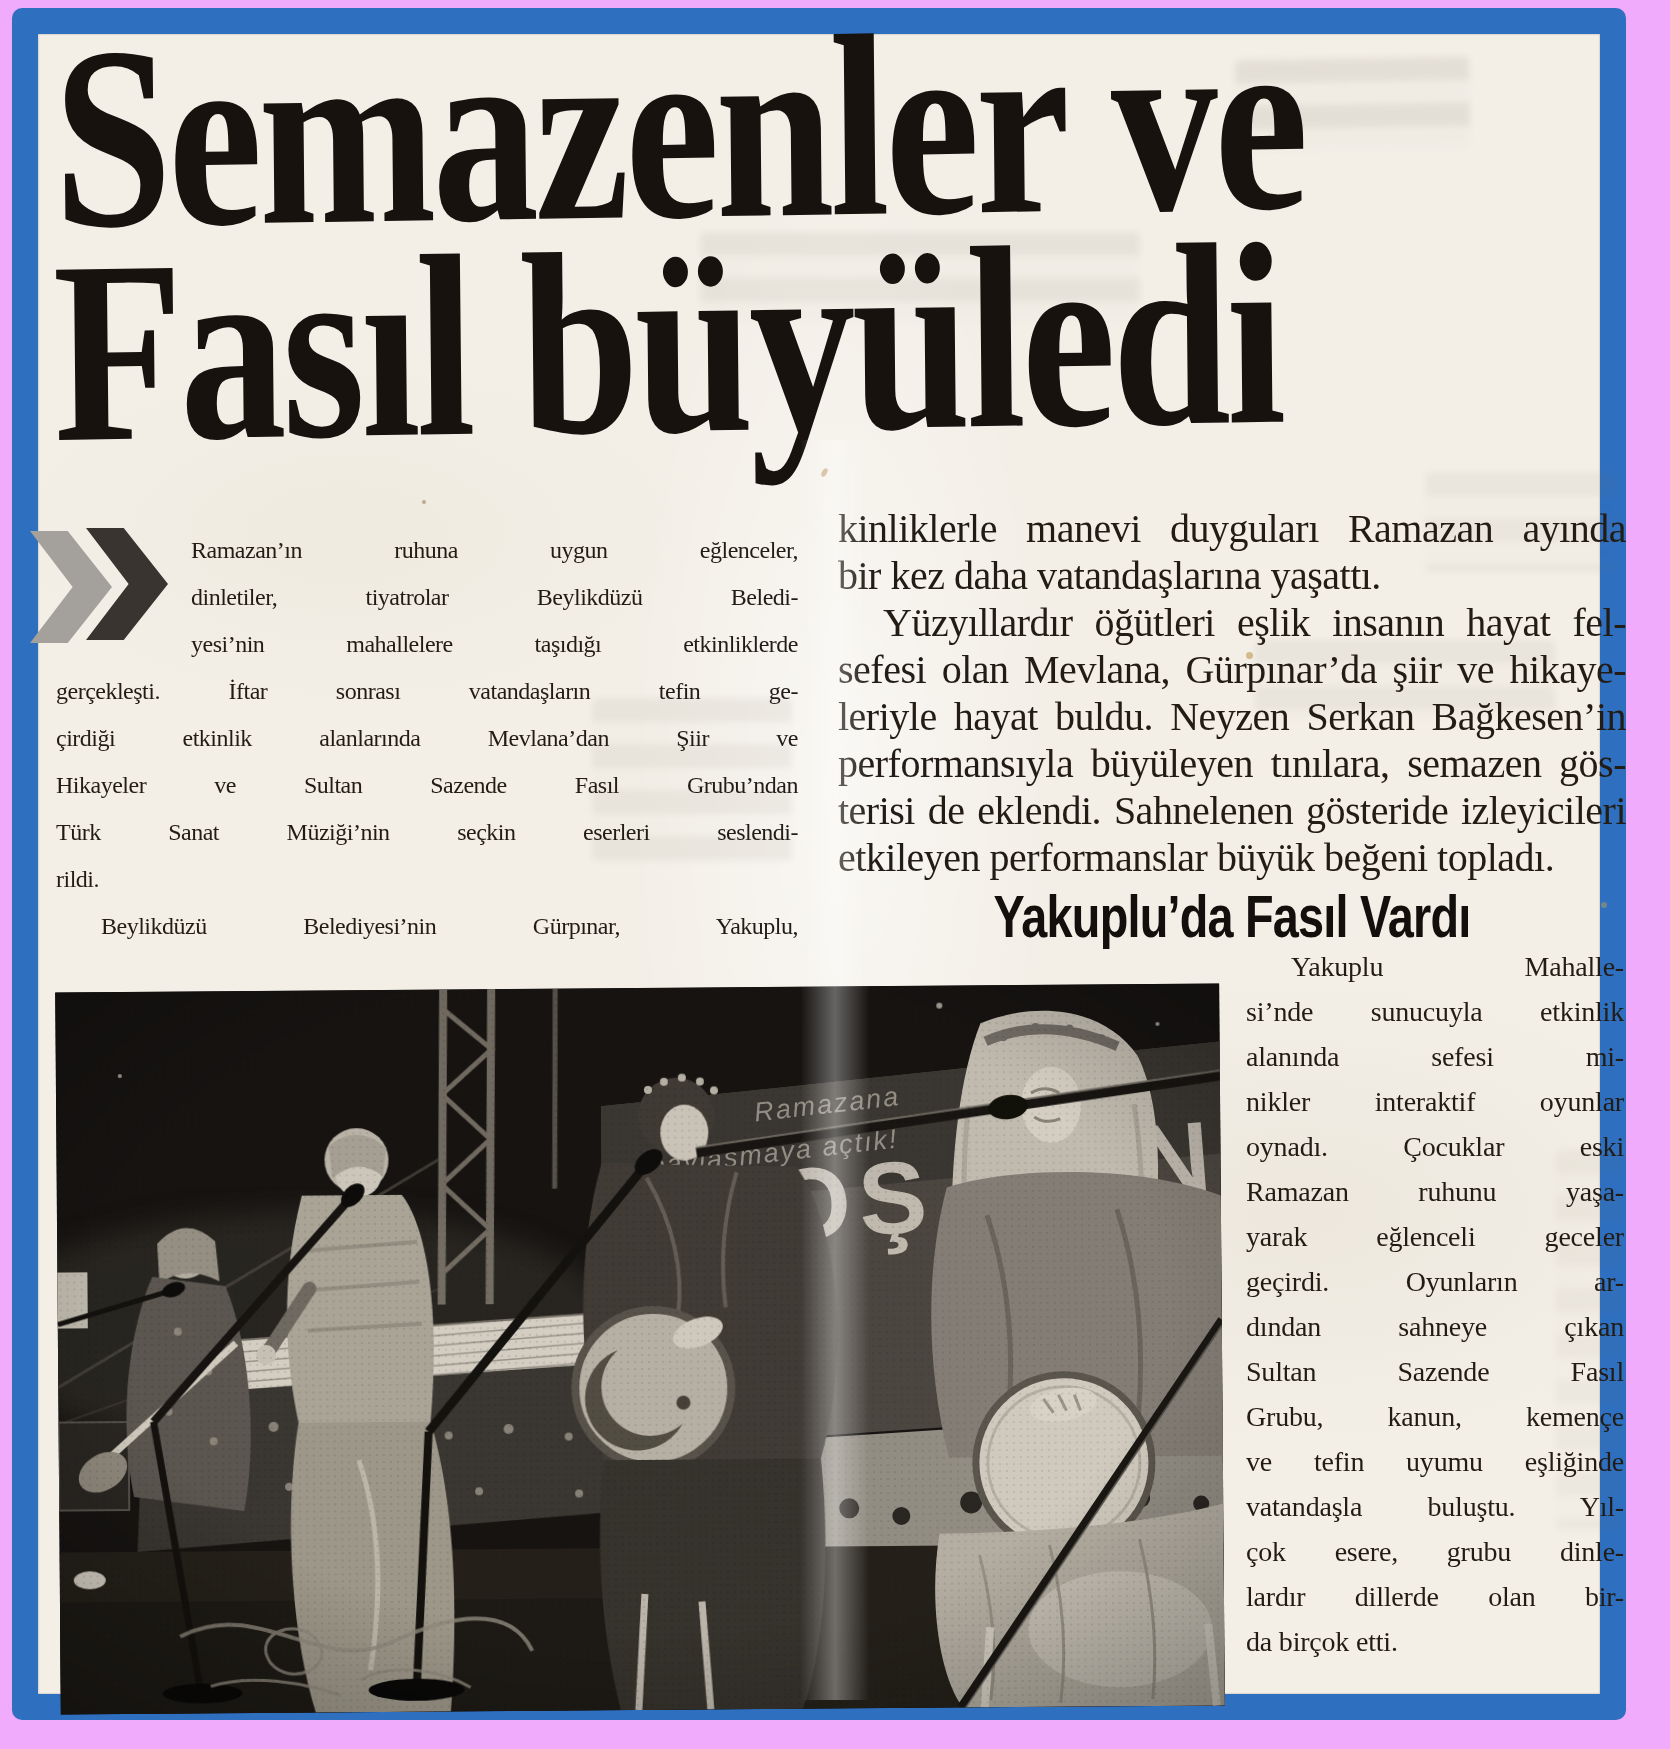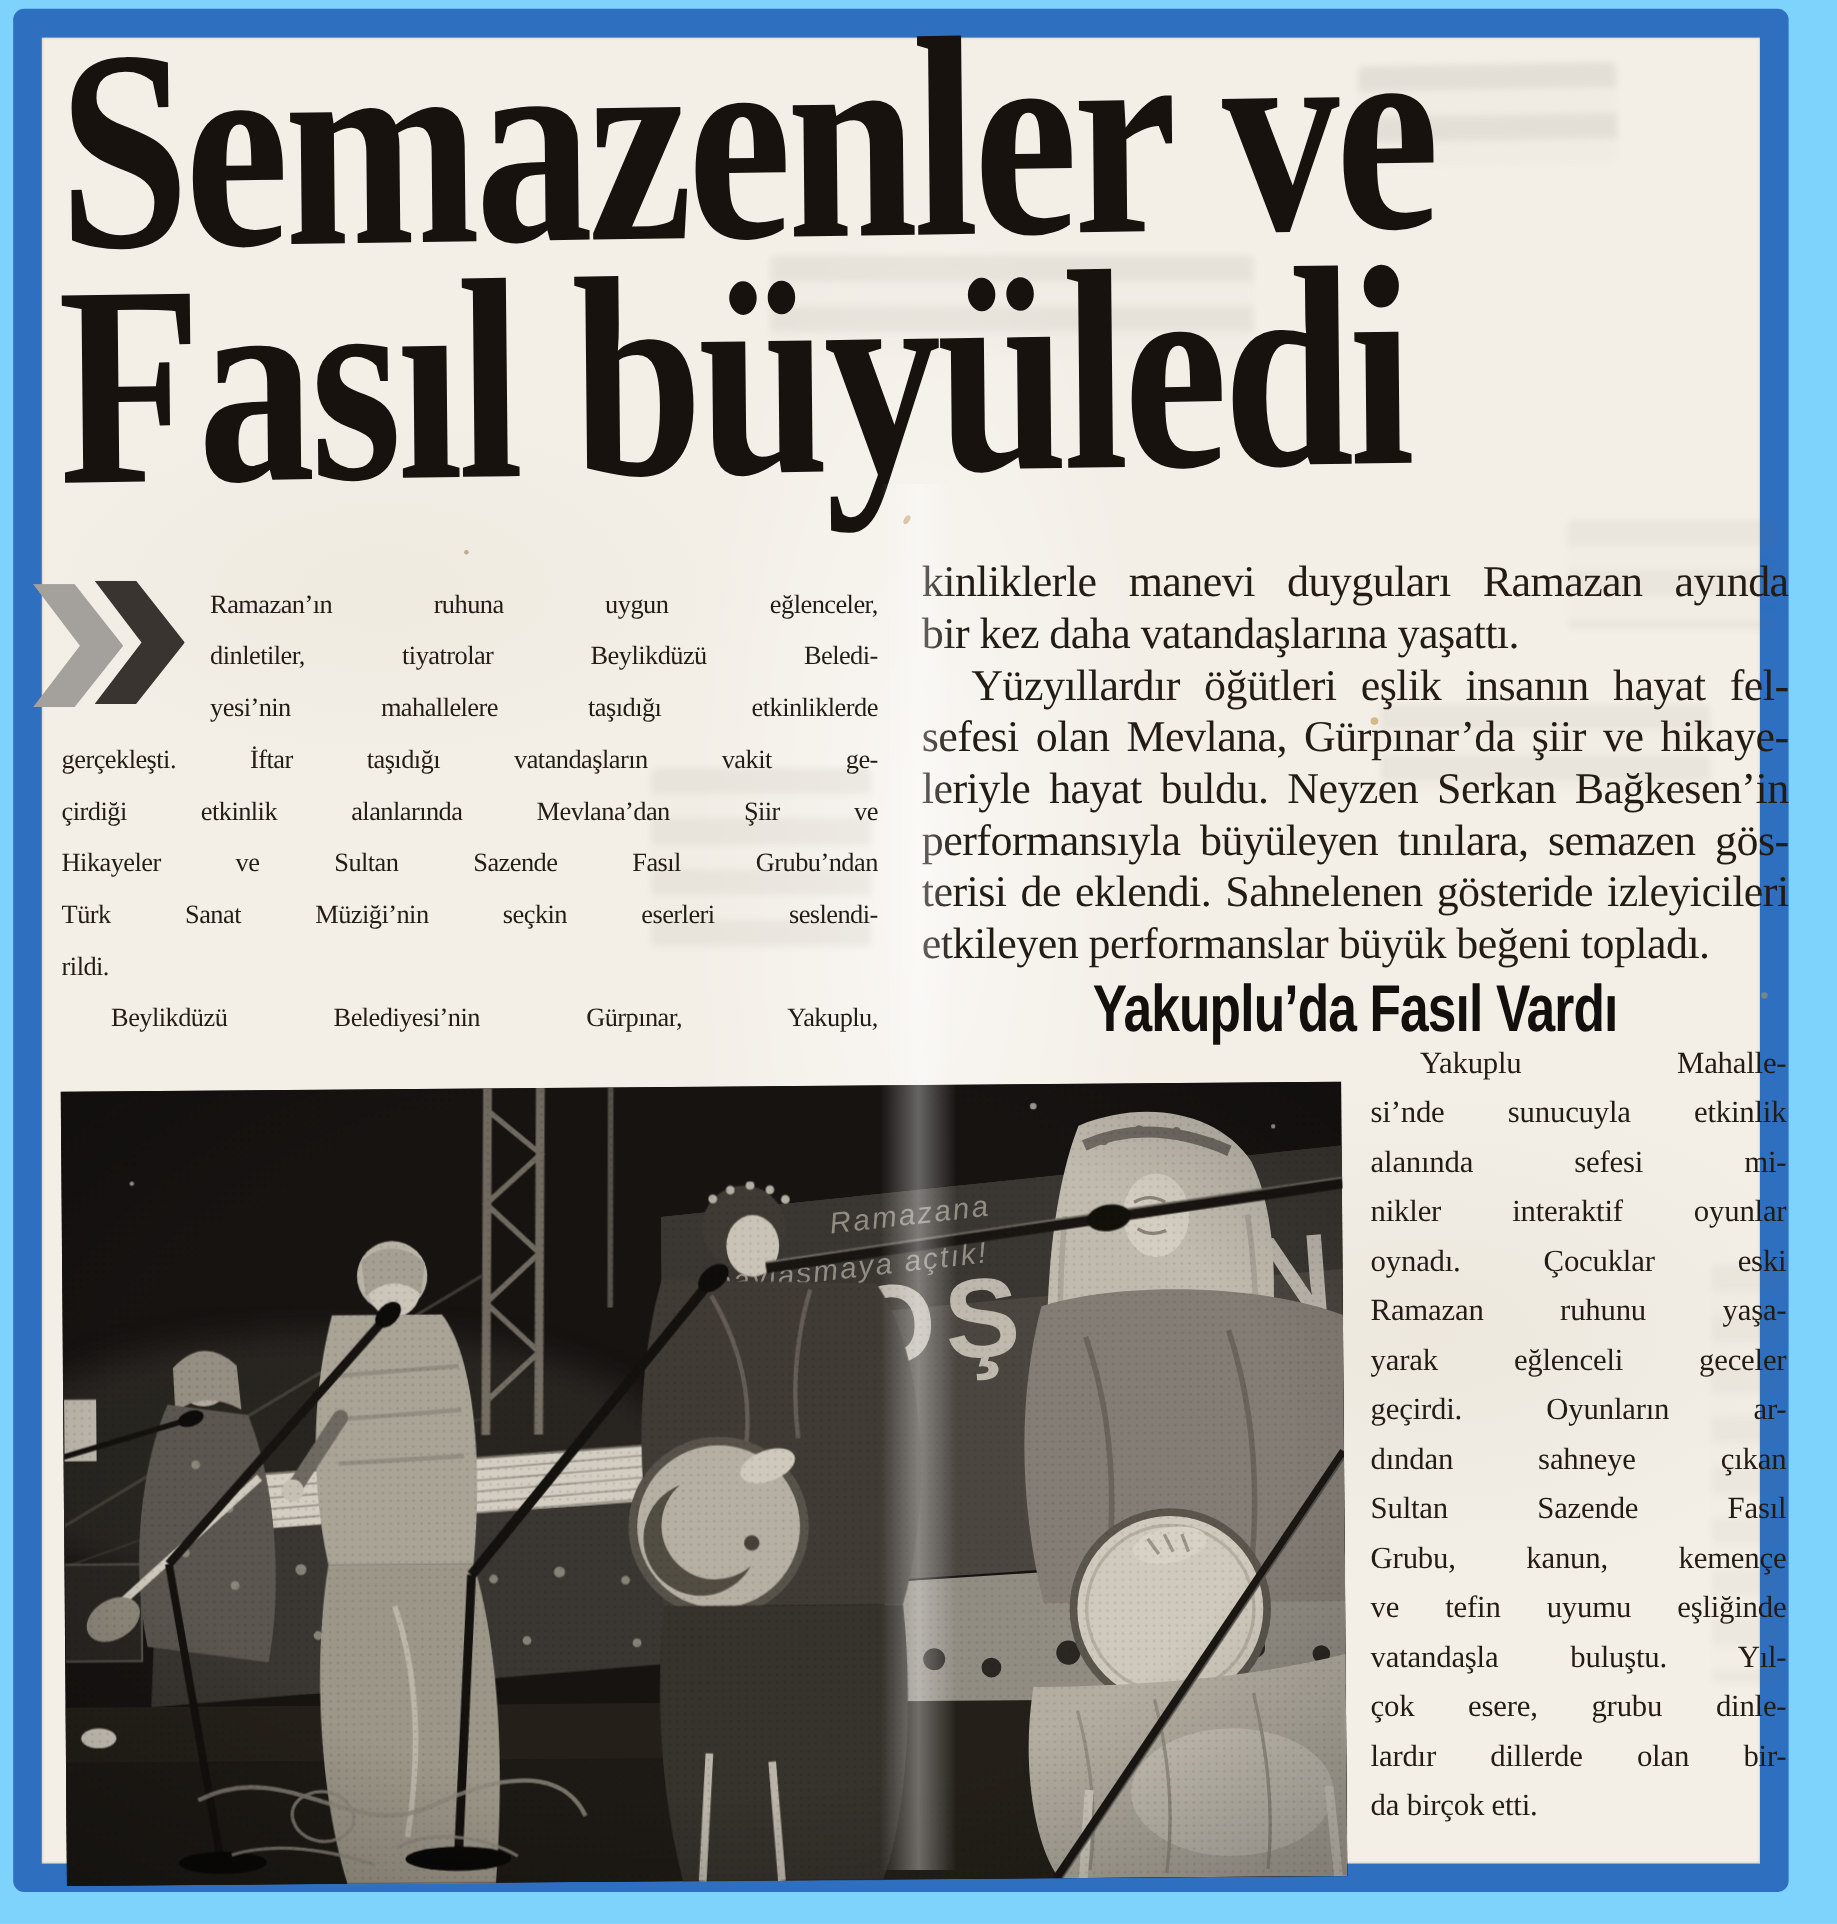--- a/index.html
+++ b/index.html
@@ -1,16 +1,16 @@
 <!DOCTYPE html>
 <html><head>
 <meta charset="utf-8">
 <style>
   html,body{margin:0;padding:0;background:#e9e7e2;}
-  .stage{position:relative;width:1670px;height:1749px;overflow:hidden;background:#7dd3fc;
+  .stage{position:relative;width:1670px;height:1749px;overflow:hidden;background:#f0abfc;
          font-family:"Liberation Serif", serif;}
   
   .paper{position:absolute;left:30px;top:26px;width:1586px;height:1694px;
          background:
            radial-gradient(ellipse 600px 300px at 20% 30%, rgba(228,220,200,.25), transparent 60%),
            radial-gradient(ellipse 700px 400px at 80% 70%, rgba(215,205,185,.22), transparent 60%),
            radial-gradient(ellipse 300px 900px at 51% 45%, rgba(255,255,255,.5), transparent 70%),
            #f3efe7;}
   .frame{position:absolute;left:12px;top:8px;width:1614px;height:1712px;
          border:26px solid #2e6fc0;border-radius:10px;box-sizing:border-box;
@@ -87,21 +87,21 @@
     <h1 class="hl hl2">Fasıl büyüledi</h1>
 
     <div class="chev gray"></div>
     <div class="chev dark"></div>
 
     <div class="col col-left">
       <div>
           <div class="bodyline hang">Ramazan’ın ruhuna uygun eğlenceler,</div>
           <div class="bodyline hang">dinletiler, tiyatrolar Beylikdüzü Beledi-</div>
           <div class="bodyline hang">yesi’nin mahallelere taşıdığı etkinliklerde</div>
-          <div class="bodyline">gerçekleşti. İftar taşıdığı vatandaşların vakit ge-</div>
+          <div class="bodyline">gerçekleşti. İftar sonrası vatandaşların tefin ge-</div>
           <div class="bodyline">çirdiği etkinlik alanlarında Mevlana’dan Şiir ve</div>
           <div class="bodyline">Hikayeler ve Sultan Sazende Fasıl Grubu’ndan</div>
           <div class="bodyline">Türk Sanat Müziği’nin seçkin eserleri seslendi-</div>
           <div class="bodyline lastline">rildi.</div>
         </div>
       <div>
           <div class="bodyline pindent">Beylikdüzü Belediyesi’nin Gürpınar, Yakuplu,</div>
         </div>
     </div>
 

